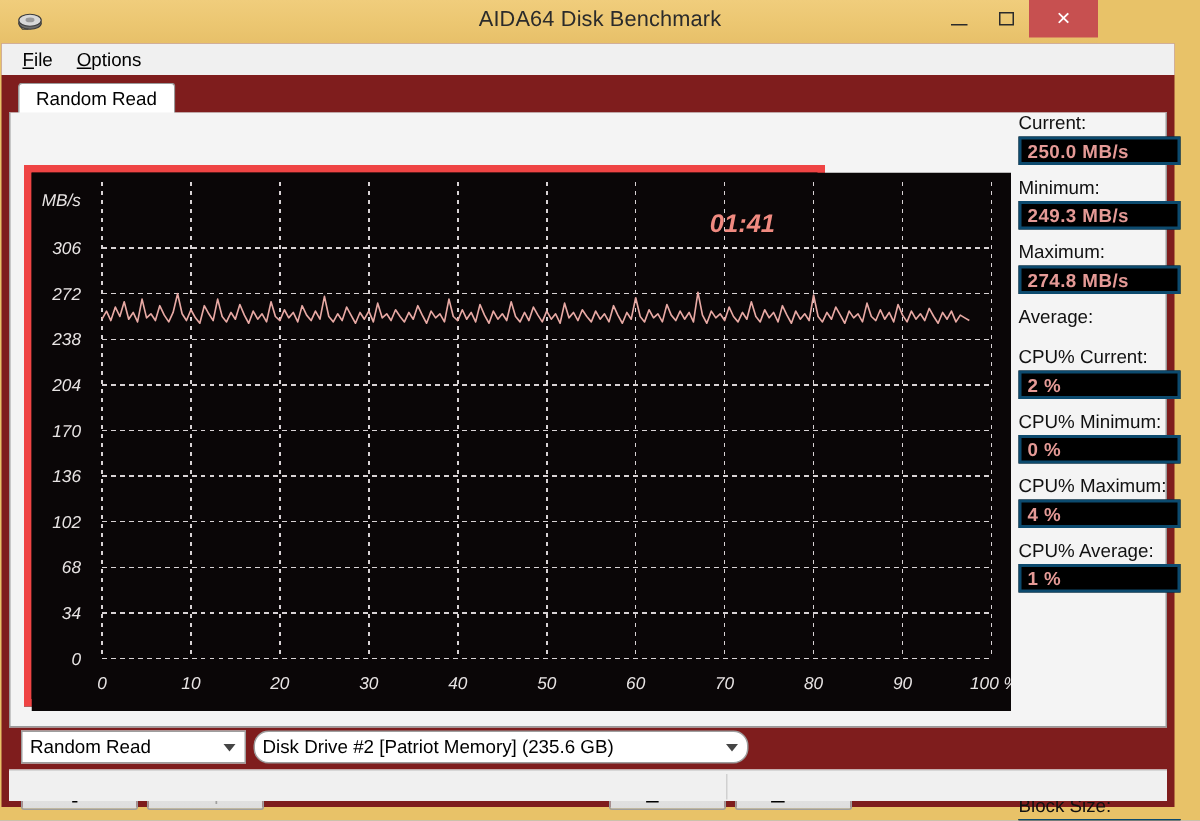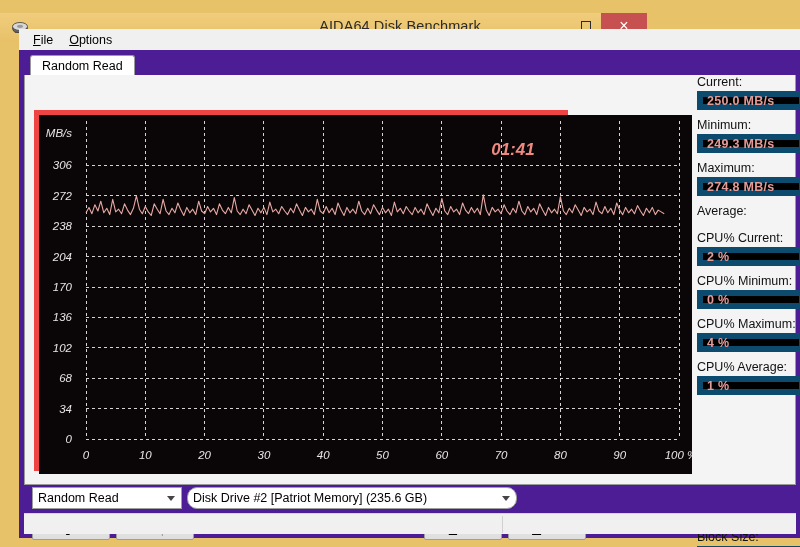--- a/index.html
+++ b/index.html
@@ -18,24 +18,23 @@
     height: 547px;
     overflow: hidden;
     background: #e8c268;
     box-sizing: border-box;
   }
 
   
   .titlebar {
     position: absolute;
     left: 0; top: 0;
-    width: 647px; height: 29px;
+    width: 732px; height: 29px;
     background: linear-gradient(to bottom, #f0cd7c 0%, #ecc772 50%, #e7c069 100%);
     box-sizing: border-box;
-    margin-top: 13px;
   }
   .title-icon {
     position: absolute;
     left: 11px; top: 6px;
     width: 18px; height: 17px;
   }
   .title-text {
     position: absolute;
     left: 0; top: 5px;
     width: 800px;
@@ -75,23 +74,23 @@
   .glyph-close {
     color: #ffffff;
     font-size: 16px;
     line-height: 16px;
     font-family: "Liberation Sans", sans-serif;
   }
 
   
   .client {
     position: absolute;
-    left: 19px; top: 29px;
+    left: 1px; top: 29px;
     width: 782px; height: 509px;
-    background: #4c1d95;
+    background: #7f1d1d;
     box-sizing: border-box;
   }
 
   .menubar {
     position: absolute;
     left: 0; top: 0;
     width: 782px; height: 21px;
     background: #f0f0f0;
     display: flex;
     align-items: center;
@@ -172,21 +171,21 @@
   .stat-label {
     font-size: 12.5px;
     color: #111;
     margin-bottom: 2px;
     white-space: nowrap;
   }
   .stat-box {
     width: 108px;
     height: 19px;
     background: #000000;
-    border: 6px solid #0c4a6e;
+    border: 2px solid #0c4a6e;
     box-sizing: border-box;
     display: flex;
     align-items: center;
     padding-left: 4px;
     font-size: 12.5px;
     font-weight: bold;
     color: #e59a96;
     letter-spacing: 0.3px;
   }
   .stat-group { margin-bottom: 8px; }

